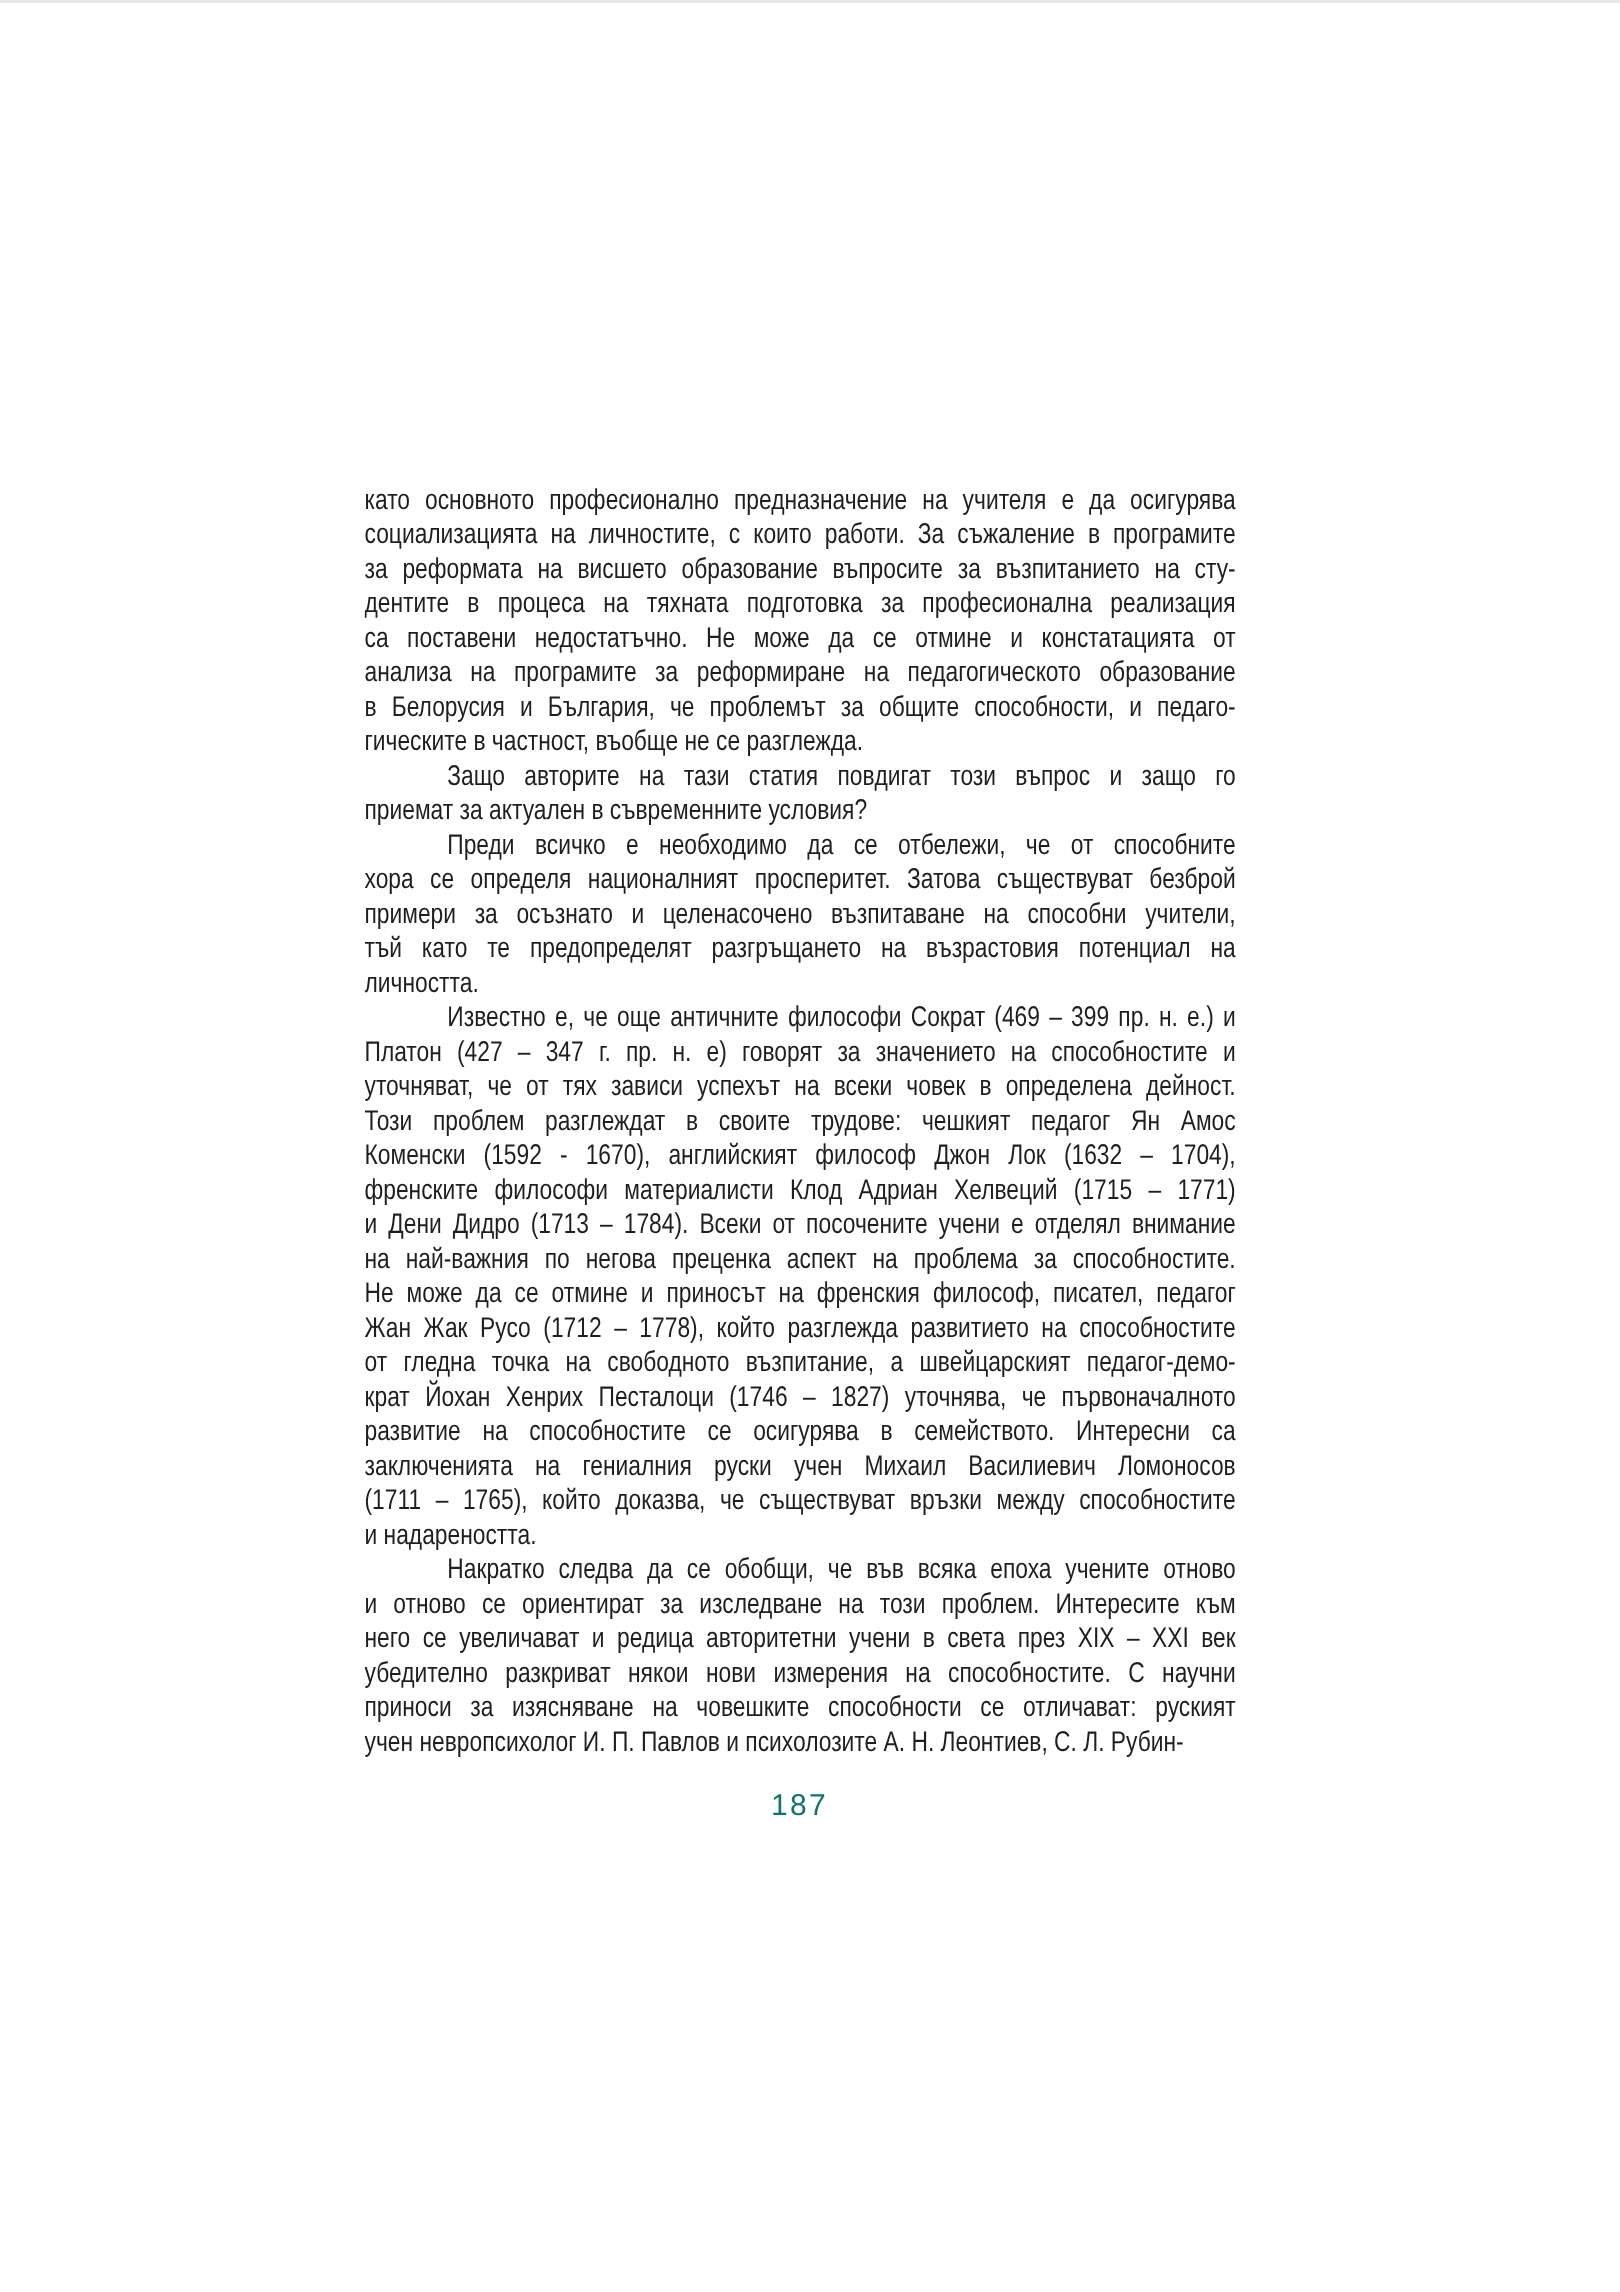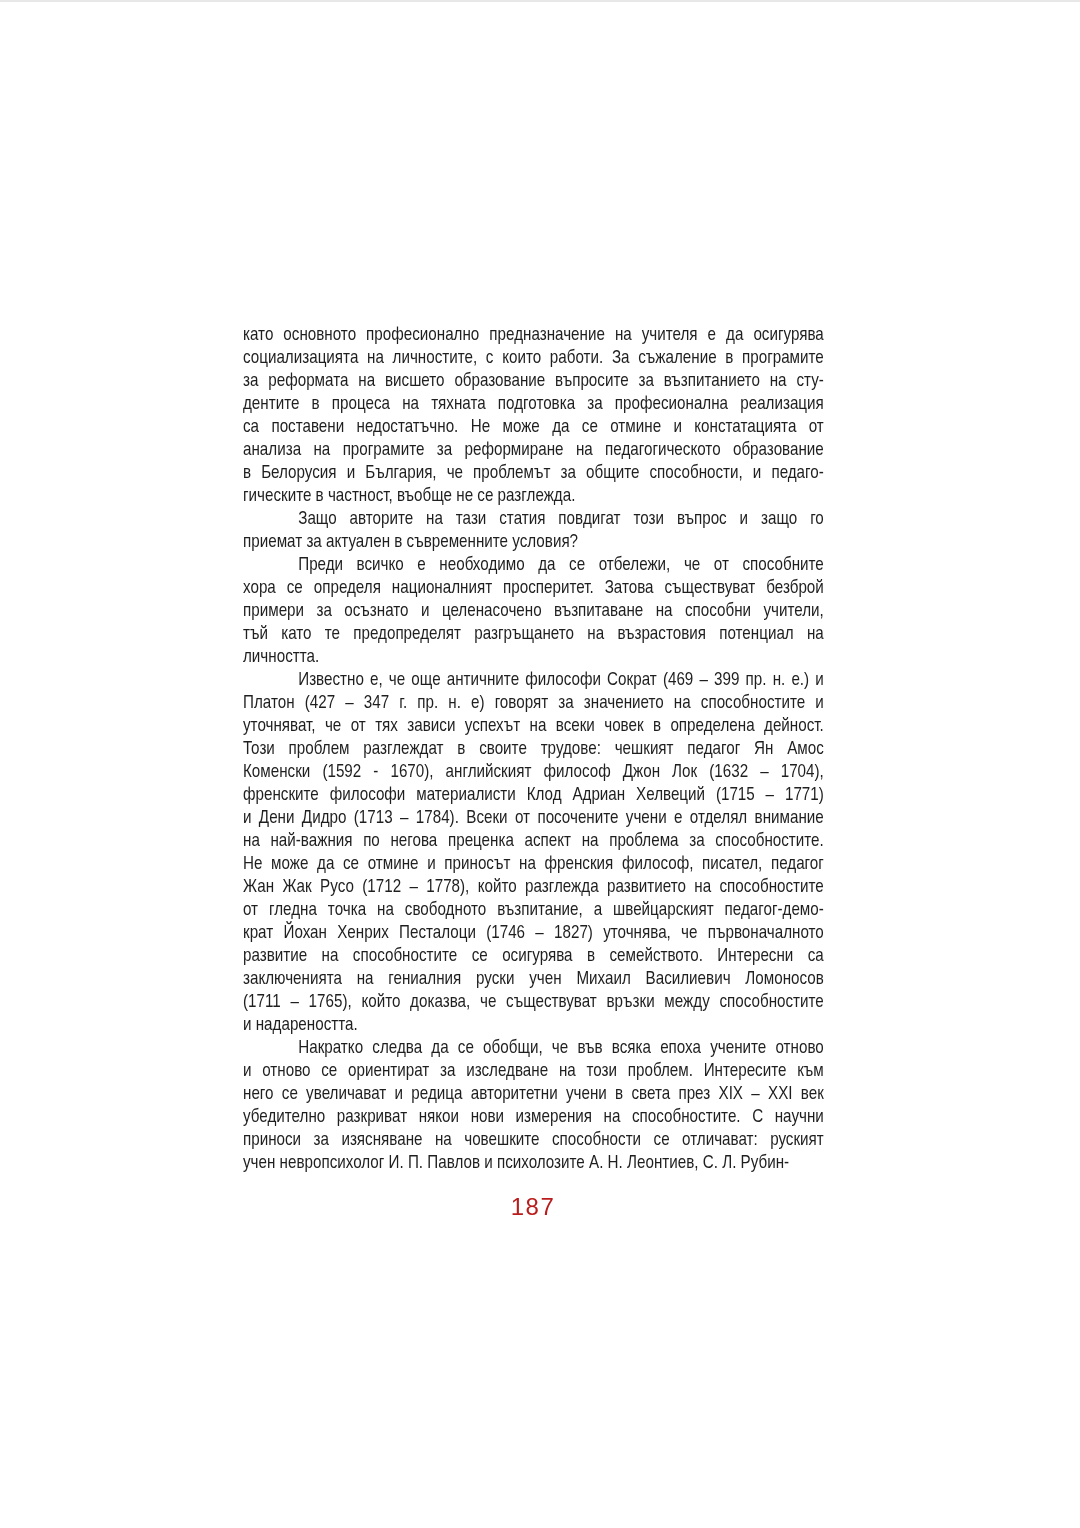--- a/index.html
+++ b/index.html
@@ -41,23 +41,23 @@
   }
   .line.indent {
     text-indent: 69px;
   }
   .page-number {
     position: absolute;
     left: 243px;
     top: 1191px;
     width: 580px;
     text-align: center;
-    font-size: 24px;
+    font-size: 20px;
     letter-spacing: 1.5px;
-    color: #b91c1c;
+    color: #0f766e;
   }
 </style>
 </head>
 <body>
 
 <div class="page">
   <div class="textblock" id="textblock">
       <div class="line">като основното професионално предназначение на учителя е да осигурява</div>
       <div class="line">социализацията на личностите, с които работи. За съжаление в програмите</div>
       <div class="line">за реформата на висшето образование въпросите за възпитанието на сту-</div>

